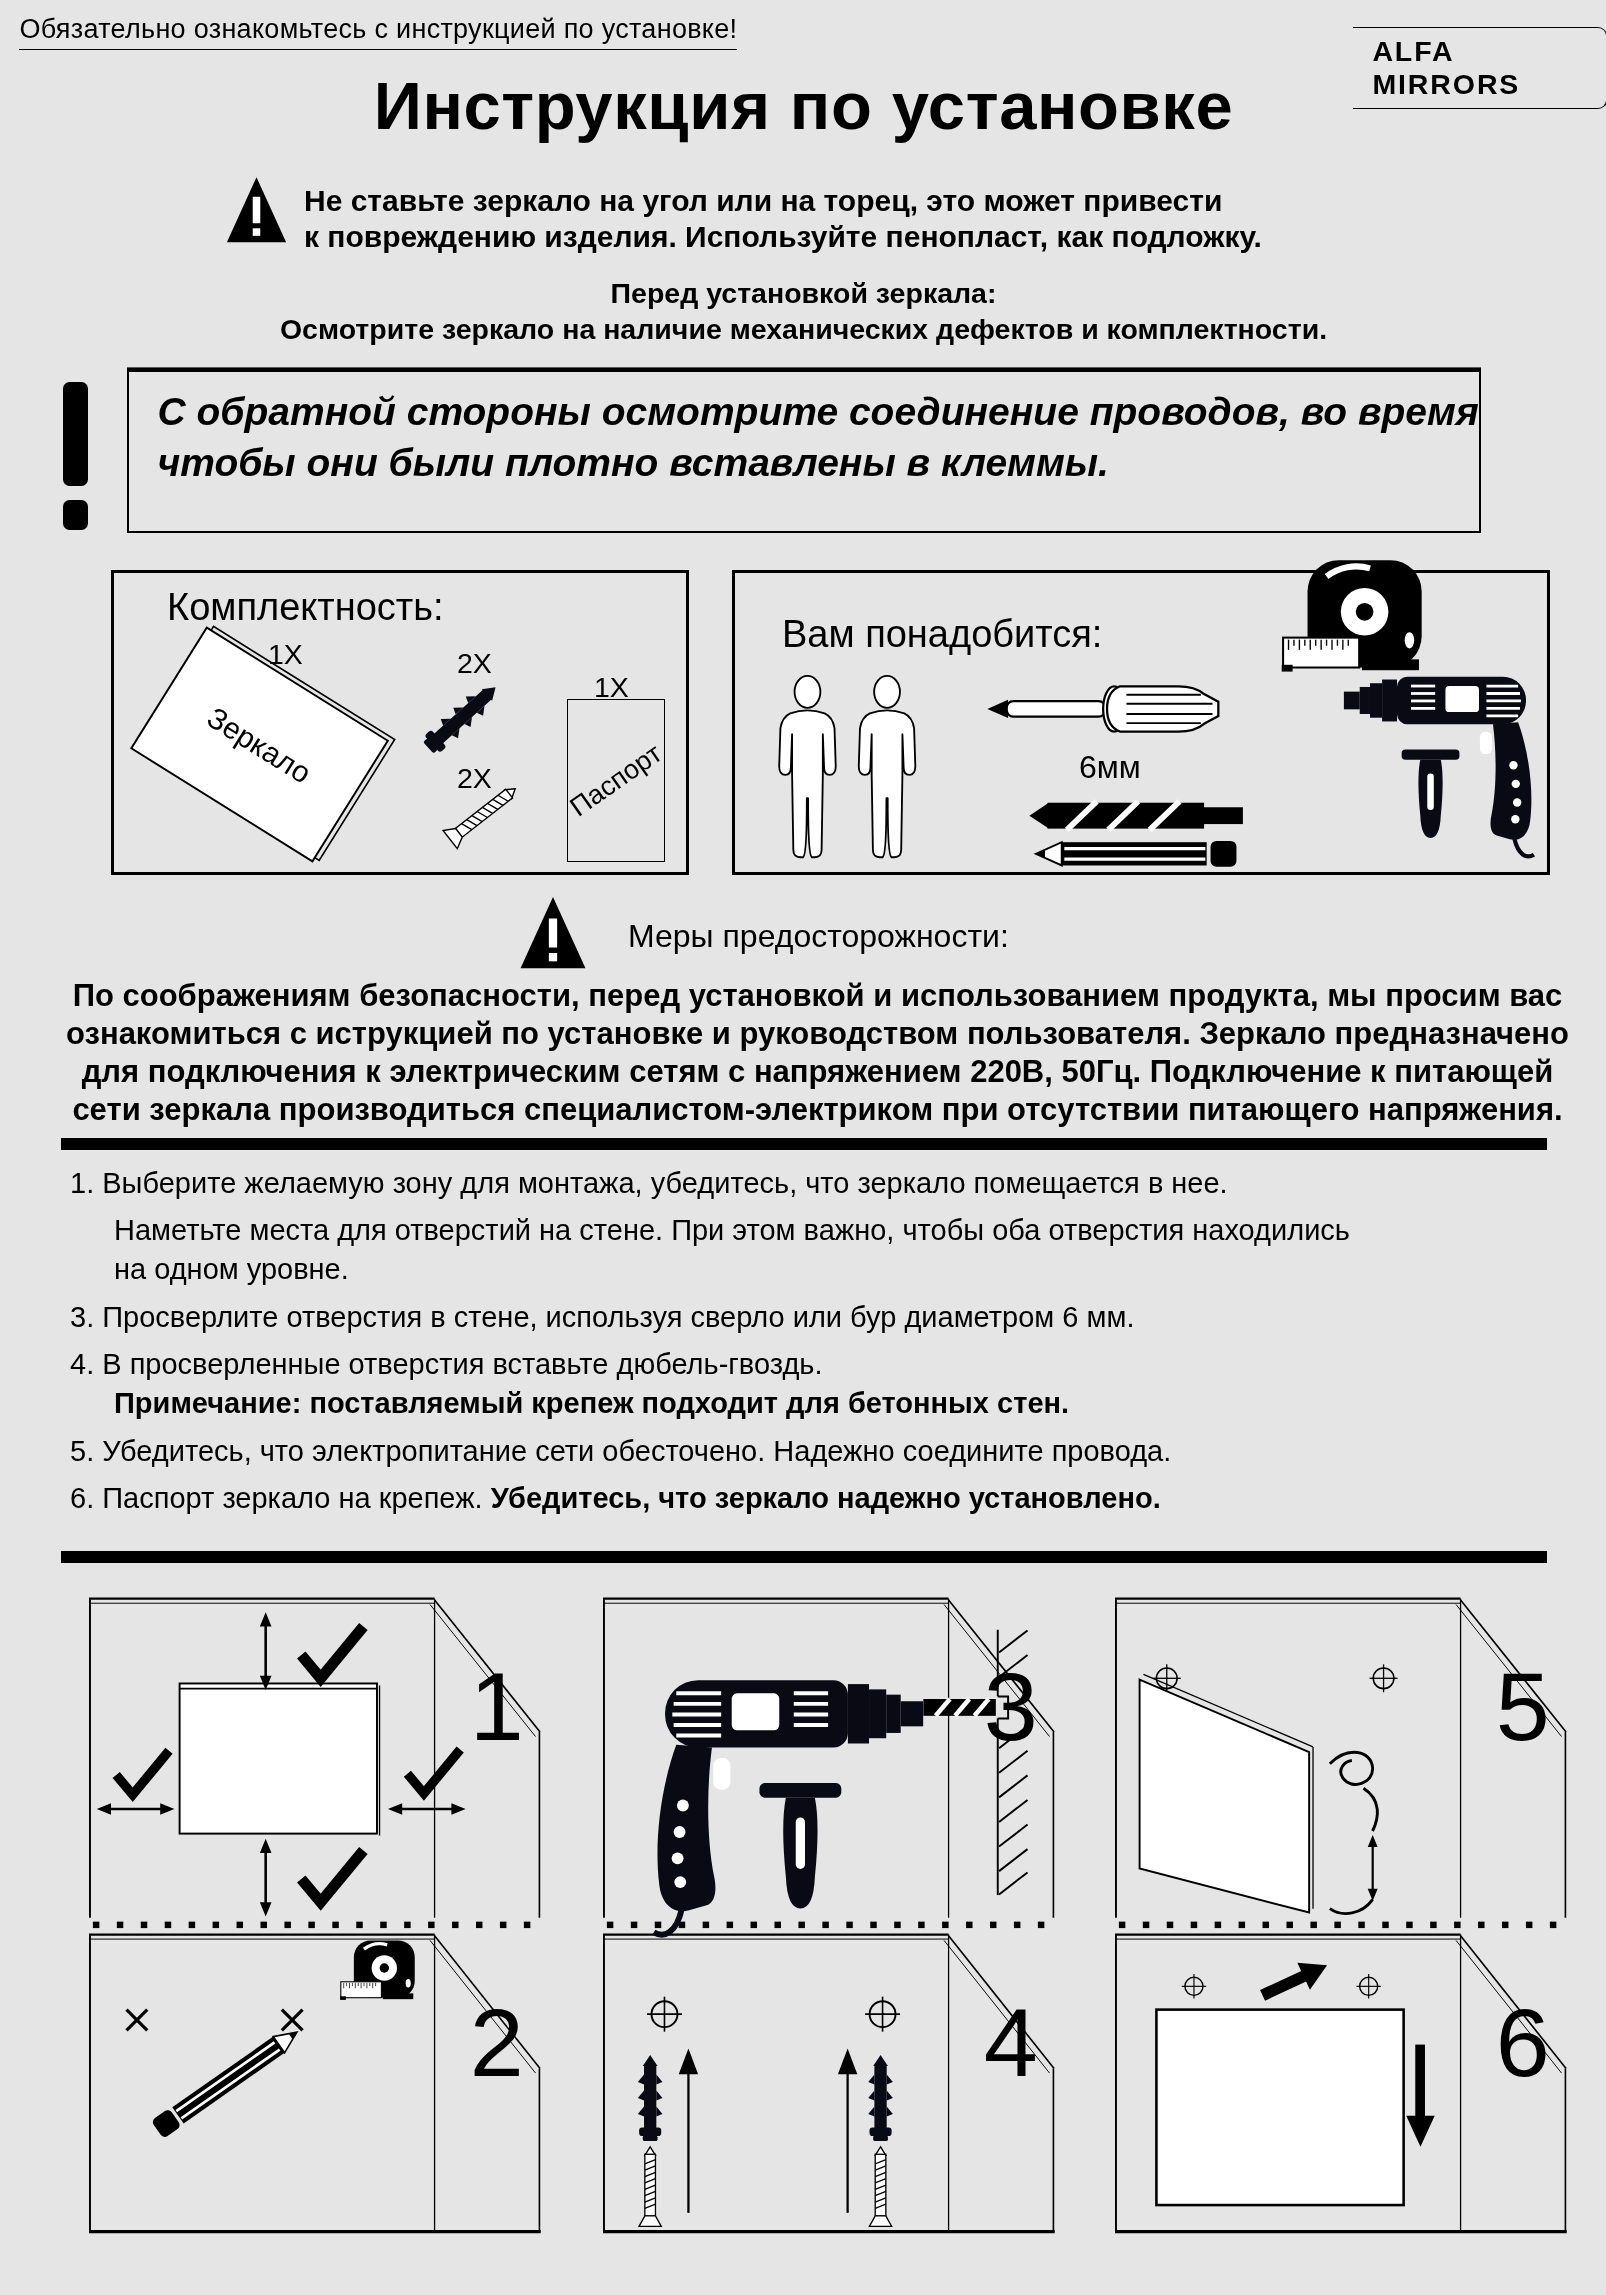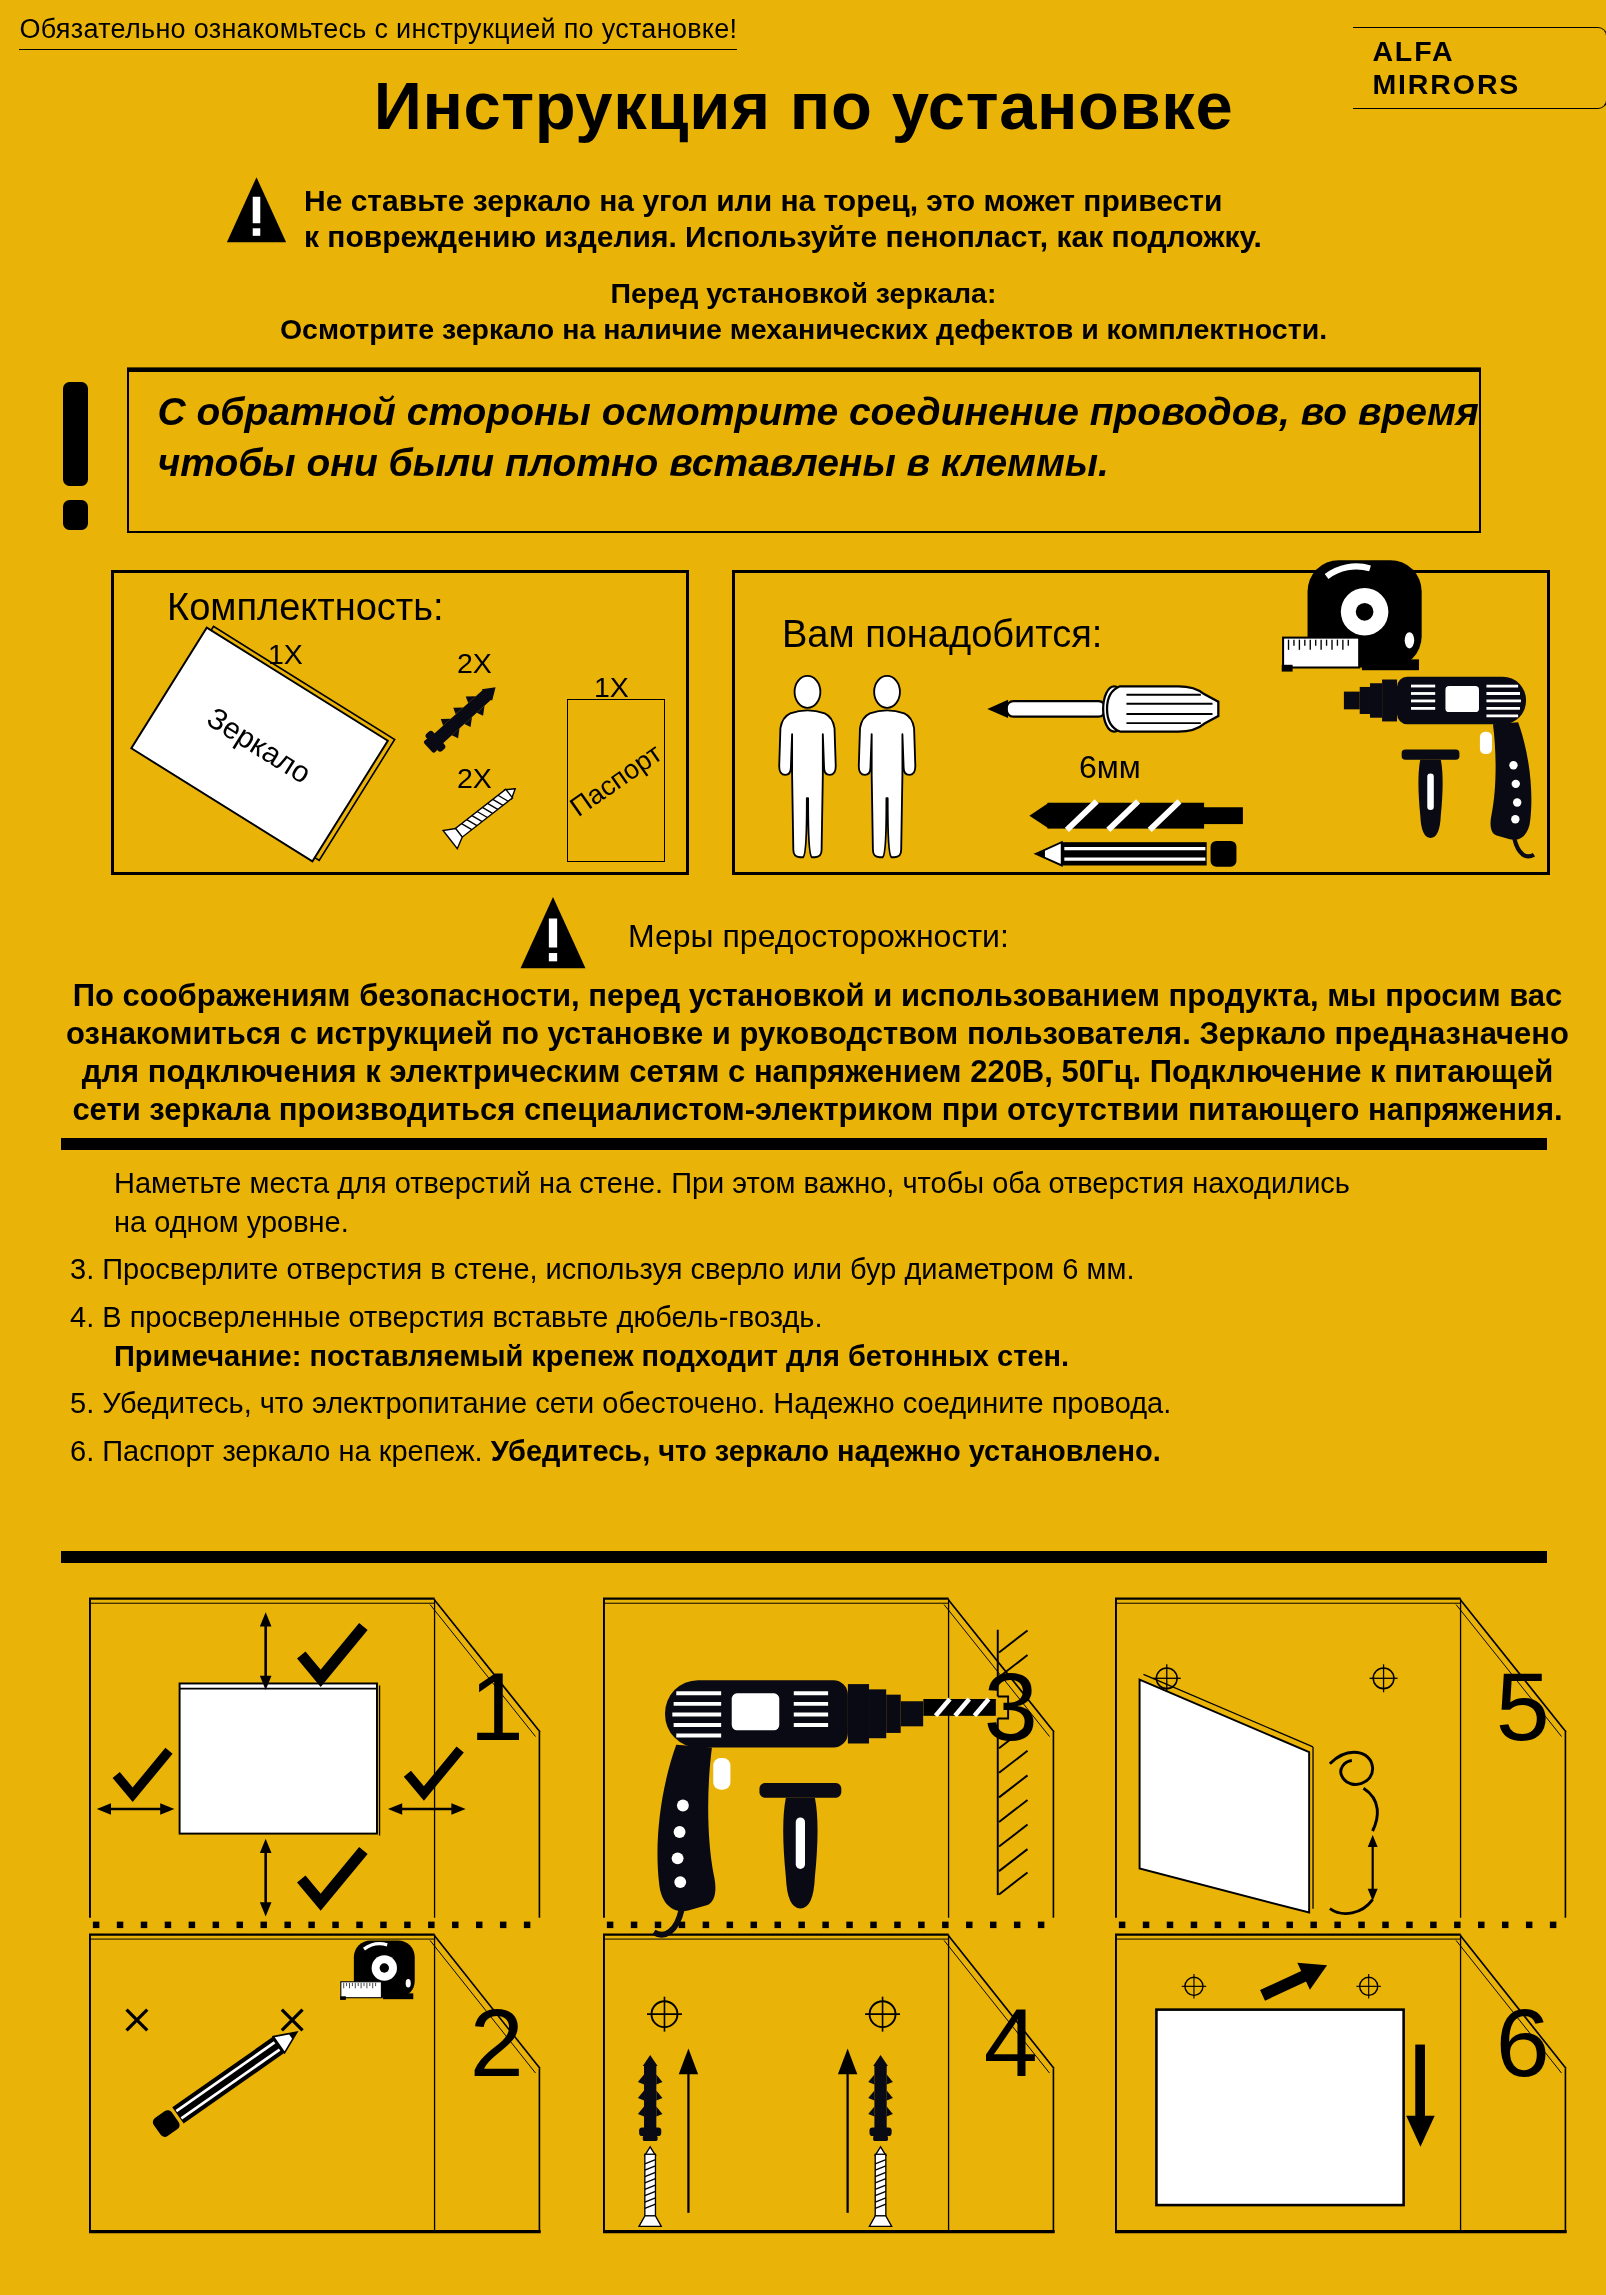--- a/index.html
+++ b/index.html
@@ -1,16 +1,16 @@
 <!DOCTYPE html>
 <html style="font-size:10.4px"><head>
 <meta charset="utf-8">
 <style>
   html,body{margin:0;padding:0;background:#888;}
-  #page{position:relative;width:1607px;height:2295px;background:#eab308;
+  #page{position:relative;width:1607px;height:2295px;background:#e5e5e5;
         font-family:"Liberation Sans",sans-serif;color:#000;overflow:hidden;}
   .abs{position:absolute;}
   .ctr{text-align:center;width:100%;}
   svg{display:block;overflow:visible;}
   .hdr-note{font-size:27px;border-bottom:1.9px solid #000;padding-bottom:3.9px;letter-spacing:0.3px;}
   .brand{font-size:28.5px;font-weight:bold;letter-spacing:1.9px;padding:6.5px 17px 7.8px 19.4px;
          border-top:1.9px solid #000;border-right:1.9px solid #000;border-bottom:1.9px solid #000;
          border-radius:0 9px 9px 0;}
   .title{font-size:67px;font-weight:bold;letter-spacing:0.6px;}
   .warnline{font-size:30px;font-weight:bold;line-height:36px;}
@@ -298,20 +298,24 @@
     <div>По соображениям безопасности, перед установкой и использованием продукта, мы просим вас</div>
     <div>ознакомиться с иструкцией по установке и руководством пользователя. Зеркало предназначено</div>
     <div>для подключения к электрическим сетям с напряжением 220В, 50Гц. Подключение к питающей</div>
     <div>сети зеркала производиться специалистом-электриком при отсутствии питающего напряжения.</div>
   </div>
 
   <div class="abs rule" style="left:61px;top:1138px;width:1486px;height:12.3px;"></div>
 
   <div class="abs steps" style="left:70px;top:1164px;width:1482px;">
     <div class="step">
+      <span>1.</span>
+      <span>Выберите желаемую зону для монтажа, убедитесь, что зеркало помещается в нее.</span>
+    </div>
+    <div class="step">
       <div class="stepcont">Наметьте места для отверстий на стене. При этом важно, чтобы оба отверстия находились</div>
       <div class="stepcont">на одном уровне.</div>
     </div>
     <div class="step">
       <span>3.</span>
       <span>Просверлите отверстия в стене, используя сверло или бур диаметром 6 мм.</span>
     </div>
     <div class="step">
       <div><span>4.</span>
            <span>В просверленные отверстия вставьте дюбель-гвоздь.</span></div>

